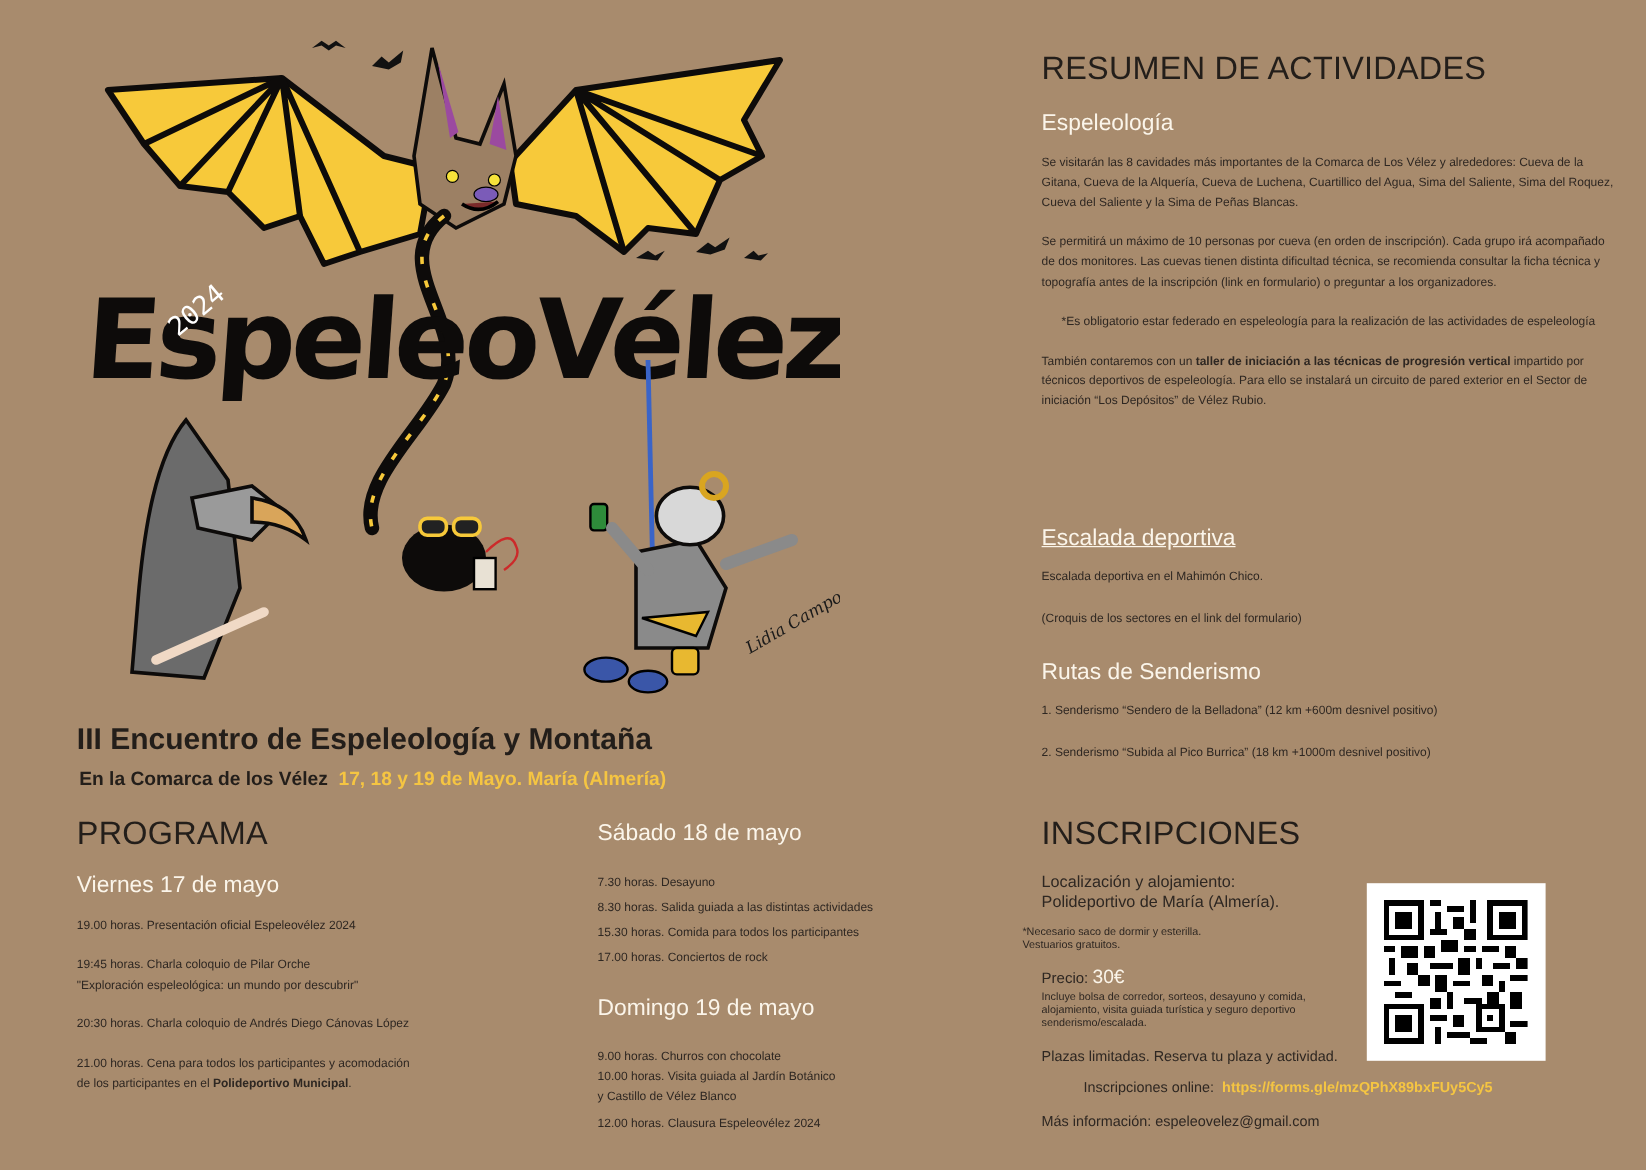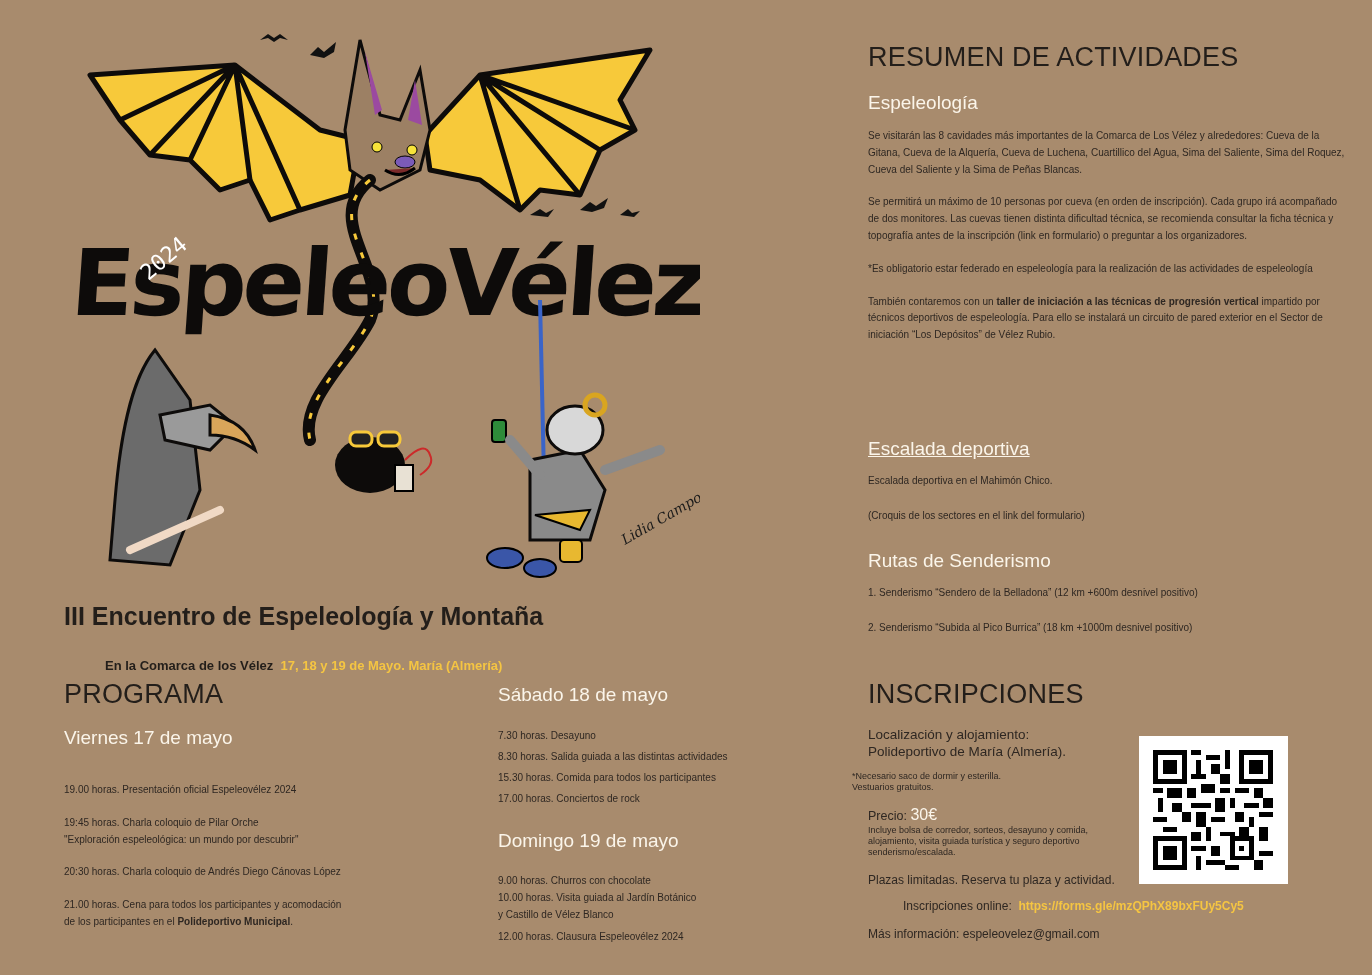--- a/index.html
+++ b/index.html
@@ -15,25 +15,25 @@
   .h-sub { font-size:19px; color:#fbf5ea; }
   .p { font-size:10px; line-height:16.8px; color:#2e2722; }
   .p b { font-weight:bold; }
   .yellow { color:#f5c542; font-weight:bold; }
 
   
   #art { left:60px; top:20px; width:640px; height:570px; }
 
   
   #event-title { left:64px; top:602px; font-size:25px; font-weight:bold; color:#231e1a; }
-  #event-sub { left:66px; top:658px; font-size:13px; font-weight:bold; color:#231e1a;margin-left:39px; }
+  #event-sub { left:66px; top:641px; font-size:16px; font-weight:bold; color:#231e1a; }
 
   #programa-h { left:64px; top:679px; }
   #viernes-h { left:64px; top:727px; }
-  .sched { width:410px;margin-top:18px; }
+  .sched { width:410px; }
   .sched .item { margin-bottom:16px; }
 
   #sabado-h { left:498px; top:684px; }
   #domingo-h { left:498px; top:830px; }
 
   #resumen-h { left:868px; top:42px; }
 
   .qr-box { left:1139px; top:736px; width:149px; height:148px; background:#fff; }
   .qr-box svg { position:absolute; left:14px; top:14px; }
 </style>
@@ -145,21 +145,21 @@
   <div>y Castillo de Vélez Blanco</div>
   <div style="margin-top:6px;">12.00 horas. Clausura Espeleovélez 2024</div>
 </div>
 
 <div id="resumen-h" class="abs h-big">RESUMEN DE ACTIVIDADES</div>
 
 <div class="abs h-sub" style="left:868px; top:92px;">Espeleología</div>
 <div class="abs p" style="left:868px; top:128px; width:478px;">
   <p style="margin:0 0 16px 0;">Se visitarán las 8 cavidades más importantes de la Comarca de Los Vélez y alrededores: Cueva de la Gitana, Cueva de la Alquería, Cueva de Luchena, Cuartillico del Agua, Sima del Saliente, Sima del Roquez, Cueva del Saliente y la Sima de Peñas Blancas.</p>
   <p style="margin:0 0 16px 0;">Se permitirá un máximo de 10 personas por cueva (en orden de inscripción). Cada grupo irá acompañado de dos monitores. Las cuevas tienen distinta dificultad técnica, se recomienda consultar la  ficha técnica y topografía antes de la inscripción (link en formulario) o preguntar a los organizadores.</p>
-  <p style="margin:0 0 16px 0;">*Es obligatorio estar federado en espeleología para la realización de las actividades de espeleología</p>
+  <p style="margin:0 0 16px 0;text-align:center;">*Es obligatorio estar federado en espeleología para la realización de las actividades de espeleología</p>
   <p style="margin:0;"><span>También contaremos con un </span><b>taller de iniciación a las técnicas de progresión vertical</b><span> impartido por técnicos deportivos de espeleología. Para ello se instalará un circuito de pared exterior en el Sector de iniciación “Los Depósitos” de Vélez Rubio.</span></p>
 </div>
 
 <div class="abs h-sub" style="left:868px; top:438px;text-decoration:underline;">Escalada deportiva</div>
 <div class="abs p" style="left:868px; top:473px;">
   <div style="margin-bottom:18px;">Escalada deportiva en el Mahimón Chico.</div>
   <div>(Croquis de los sectores en el link del formulario)</div>
 </div>
 
 <div class="abs h-sub" style="left:868px; top:550px;">Rutas de Senderismo</div>

